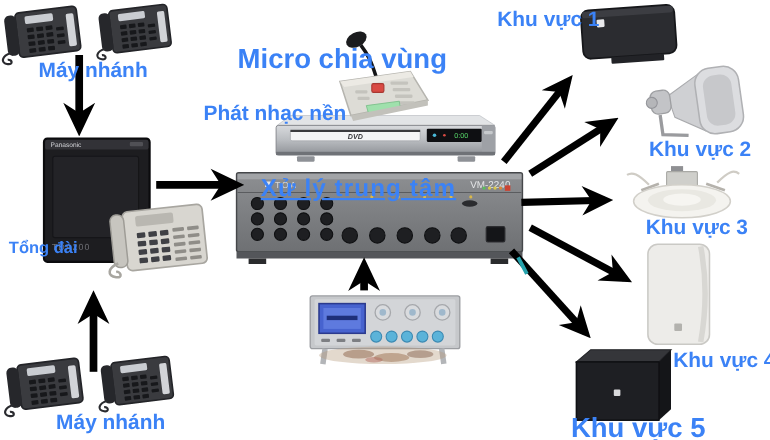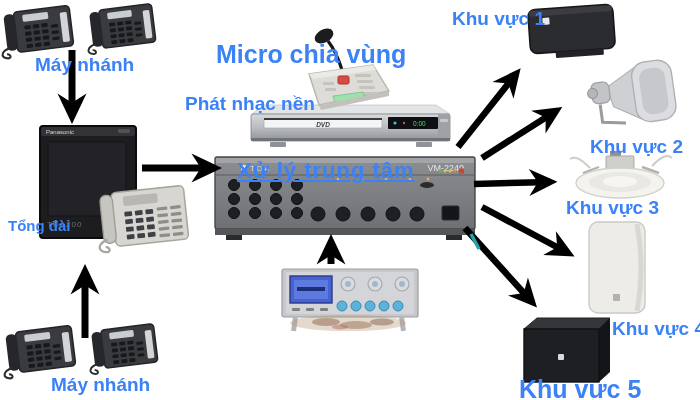--- a/index.html
+++ b/index.html
@@ -341,36 +341,36 @@
       <g transform="rotate(-8 46 36)">
         <polygon points="22,26 52,10 52,62 26,46" fill="#cfd0d3" stroke="#a9aaad" stroke-width="1"></polygon>
         <rect x="48" y="6" width="40" height="60" rx="14" fill="#dcdde0" stroke="#b0b1b4" stroke-width="1.4"></rect>
         <rect x="55" y="13" width="26" height="46" rx="10" fill="#c7c8cb"></rect>
         <rect x="6" y="20" width="18" height="21" rx="6" fill="#c3c4c7" stroke="#9e9fa2" stroke-width="1.2"></rect>
         <circle cx="7" cy="30" r="5" fill="#b5b6b9" stroke="#94959a" stroke-width="1"></circle>
         <path d="M13,42 L13,60 L36,64" stroke="#9a9b9e" stroke-width="3" fill="none"></path>
       </g>
     </svg>
   </div>
-  <div class="lbl" style="left:590px;top:127px;font-size:19px;margin-top:10px;">Khu vực 2</div>
+  <div class="lbl" style="left:590px;top:127px;font-size:19px;">Khu vực 2</div>
 
   <div class="dev" style="left:568px;top:150px;">
     <svg width="105" height="52" viewBox="0 0 105 52">
       <path d="M22,18 C12,8 7,6 2,9" stroke="#cfccc5" stroke-width="2" fill="none"></path>
       <path d="M84,16 C94,6 99,4 104,8" stroke="#cfccc5" stroke-width="2" fill="none"></path>
       <rect x="42" y="1" width="11" height="8" fill="#8f9093"></rect>
       <rect x="38" y="6" width="28" height="14" rx="1" fill="#cfcfcb" stroke="#a9a9a5" stroke-width="1"></rect>
       <line x1="31" y1="17" x2="15" y2="23" stroke="#b5b2ac" stroke-width="2.4"></line>
       <line x1="74" y1="17" x2="91" y2="23" stroke="#b5b2ac" stroke-width="2.4"></line>
       <ellipse cx="52" cy="33" rx="44" ry="15" fill="#f4f3ef" stroke="#d2d0ca" stroke-width="1.4"></ellipse>
       <ellipse cx="52" cy="32" rx="31" ry="10" fill="#e9e8e2"></ellipse>
       <ellipse cx="52" cy="31.5" rx="17" ry="5.5" fill="#f6f5f1"></ellipse>
     </svg>
   </div>
-  <div class="lbl" style="left:566px;top:198px;font-size:19px;">Khu vực 3</div>
+  <div class="lbl" style="left:587px;top:198px;font-size:19px;">Khu vực 3</div>
 
   <div class="dev" style="left:585px;top:220px;">
     <svg width="64" height="96" viewBox="0 0 64 96">
       <rect x="4" y="2" width="56" height="91" rx="9" fill="#edece9" stroke="#cac9c5" stroke-width="1.4"></rect>
       <path d="M52,4 q8,42 0,87" stroke="#d8d7d3" stroke-width="5" fill="none"></path>
       <rect x="28" y="74" width="7" height="7" rx="1" fill="#b3b2ae"></rect>
     </svg>
   </div>
   <div class="lbl" style="left:612px;top:319px;font-size:19px;">Khu vực 4</div>
 

